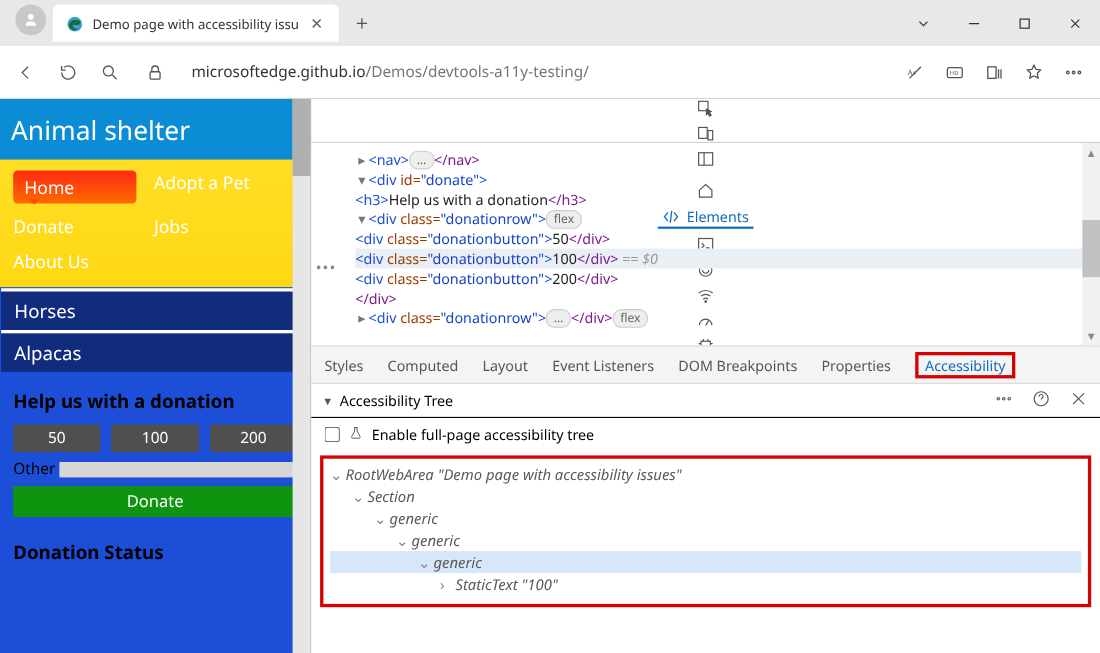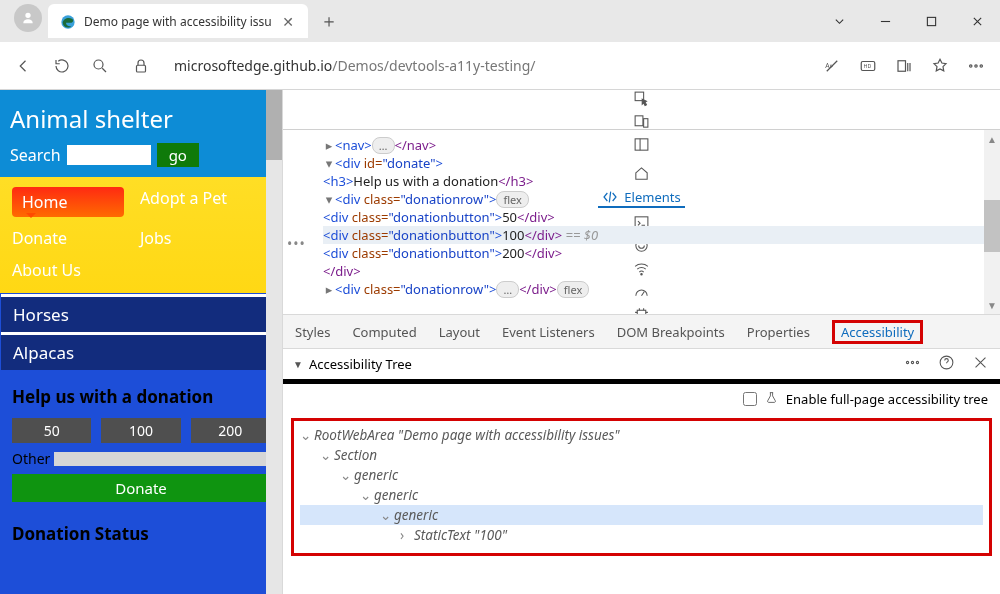--- a/index.html
+++ b/index.html
@@ -88,21 +88,21 @@
 .crumbs { border-top:1px solid #d9d9d9; padding: 6px 10px; font-size: 13px; color: #555; display:flex; gap:16px; }
 .crumbs .sel { background:#cfe3f7; padding: 0 4px; }
 
 .stabs { border-top:1px solid #d9d9d9; background:#f4f4f4; display:flex; align-items:center; height:34px; padding: 0 12px; gap: 22px; font-size: 13px; color:#555; }
 .stabs .active { color:#0f6cbd; }
 .accbox { border: 3px solid #d40202; padding: 0; margin-right: 4px; }
 .accbox .active { padding: 4px 6px; }
 
 .panehdr { border-top:1px solid #d9d9d9; padding: 6px 10px; font-size:13px; display:flex; align-items:center; gap:6px; }
 .panehdr .tri { font-size: 10px; color:#555; }
-.checkrow { padding: 6px 12px; display:flex; align-items:center; gap:8px; font-size:13px; border-top:5px solid #000000;justify-content:flex-end; }
+.checkrow { padding: 6px 12px; display:flex; align-items:center; gap:8px; font-size:13px; border-top:1px solid #000000; }
 .checkrow input { width:14px; height:14px; }
 
 .treebox { margin: 4px 8px 6px 8px; border: 3px solid #d40202; padding: 4px 6px 8px 6px; font-family: Consolas, monospace; font-style: italic; font-size: 13.5px; color:#5a5a5a; position:relative; }
 .treebox .tline { height: 20px; display:flex; align-items:center; }
 .treebox .car { display:inline-block; width:14px; color:#888; font-style:normal; }
 .treebox .ind1 { padding-left: 20px; }
 .treebox .ind2 { padding-left: 40px; }
 .treebox .ind3 { padding-left: 60px; }
 .treebox .ind4 { padding-left: 80px; }
 .treebox .ind5 { padding-left: 100px; }
@@ -212,25 +212,20 @@
         </svg>
       </span>
   </div>
 </div>
 
 <div class="content">
 
   <div class="page">
     <div class="hdr">
       <h1>Animal shelter</h1>
-      <div class="searchrow">
-        <label>Search</label>
-        <input type="text" style="">
-        <button class="gobtn">go</button>
-      </div>
     </div>
     <div class="navmenu">
       <a class="homepill">Home</a>
       <a>Adopt a Pet</a>
       <a>Donate</a>
       <a>Jobs</a>
       <a>About Us</a>
     </div>
     <div class="listbtns">
       <div class="listbtn">Horses</div>

